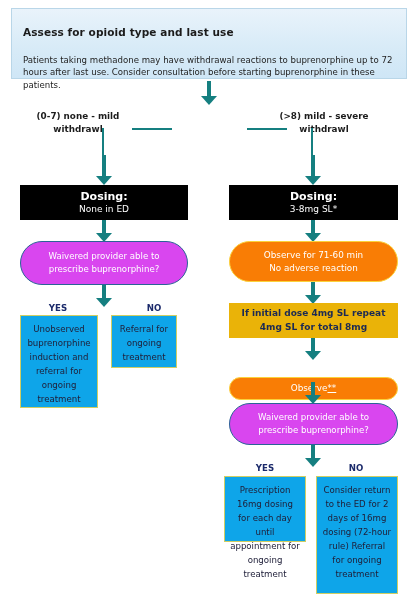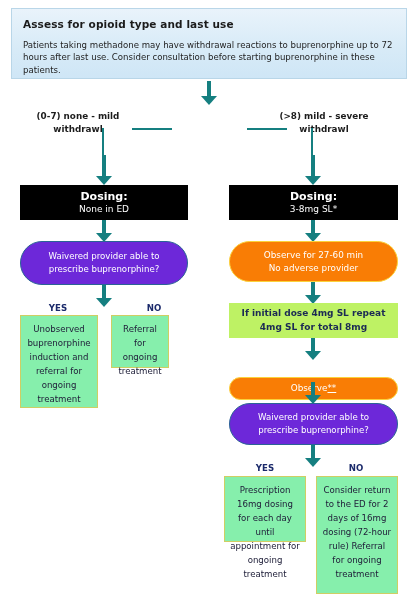--- a/index.html
+++ b/index.html
@@ -34,32 +34,32 @@
   
   .header-box {
     left: 11px;
     top: 8px;
     width: 396px;
     height: 71px;
     background: linear-gradient(to bottom, #e9f3fb 0%, #d8ebf7 55%, #cfe6f6 100%);
     border: 1px solid #b9d6e8;
     align-items: stretch;
     justify-content: flex-start;
-    padding: 8px 11px 6px 11px;
+    padding: 16px 11px 6px 11px;
     text-align: left;
   }
   .header-title {
     font-size: 10.5px;
     font-weight: bold;
     color: #1b1b1b;
     letter-spacing: 0.1px;
     line-height: 14px;
   }
   .header-body {
-    margin-top: 8px;
+    margin-top: 15px;
     font-size: 8.6px;
     line-height: 12.4px;
     color: #232323;
   }
 
   
   .diamond-wrap {
     position: absolute;
     left: 170px;
     top: 103px;
@@ -138,21 +138,21 @@
     font-weight: bold;
     line-height: 13px;
   }
   .box-black .ln2 {
     font-size: 9px;
     line-height: 13px;
   }
 
   
   .box-blue {
-    background: #6d28d9;
+    background: #d946ef;
     border: 1px solid #2a6396;
     border-radius: 26px;
     color: #ffffff;
     font-size: 8.6px;
     line-height: 13px;
     padding: 4px 12px;
   }
 
   
   .box-orange {
@@ -161,31 +161,31 @@
     border-radius: 24px;
     color: #ffffff;
     font-size: 8.8px;
     line-height: 13px;
     padding: 4px 12px;
   }
   .underline-stars { text-decoration: underline; }
 
   
   .box-gray {
-    background: #bef264;
+    background: #eab308;
     color: #1b2a54;
     font-size: 9px;
     font-weight: bold;
     line-height: 13.5px;
     padding: 4px 8px;
   }
 
   
   .box-yellow {
-    background: #86efac;
+    background: #0ea5e9;
     border: 1px solid #cfce63;
     color: #20203a;
     font-size: 8.6px;
     line-height: 14px;
     padding: 6px 5px;
     justify-content: flex-start;
   }
 
   
   .yesno {
@@ -249,37 +249,37 @@
     <div class="head" style="top:13px;"></div>
   </div>
 
   <div class="yesno" style="left:24px; top:303px; width:68px;">YES</div>
   <div class="yesno" style="left:120px; top:303px; width:68px;">NO</div>
 
   <div class="node box-yellow" style="left:20px; top:315px; width:78px; height:93px;">
     <span>Unobserved buprenorphine induction and referral for ongoing treatment</span>
   </div>
 
-  <div class="node box-yellow" style="left:111px; top:315px; width:58px; height:53px;">
+  <div class="node box-yellow" style="left:111px; top:315px; width:66px; height:53px;">
     <span>Referral for ongoing treatment</span>
   </div>
 
   <div class="node box-black" style="left:229px; top:185px; width:169px; height:35px;">
     <div class="ln1">Dosing:</div>
     <div class="ln2">3-8mg SL*</div>
   </div>
 
   <div class="arrow" style="left:305px; top:220px; height:22px;">
     <div class="shaft" style="height:13px;"></div>
     <div class="head" style="top:13px;"></div>
   </div>
 
   <div class="node box-orange" style="left:229px; top:241px; width:169px; height:41px;">
-    <div>Observe for 27-60 min</div>
-    <div>No adverse provider</div>
+    <div>Observe for 71-60 min</div>
+    <div>No adverse reaction</div>
   </div>
 
   <div class="arrow" style="left:305px; top:282px; height:22px;">
     <div class="shaft" style="height:13px;"></div>
     <div class="head" style="top:13px;"></div>
   </div>
 
   <div class="node box-gray" style="left:229px; top:303px; width:169px; height:35px;">
     <span>If initial dose 4mg SL repeat 4mg SL for total 8mg</span>
   </div>

